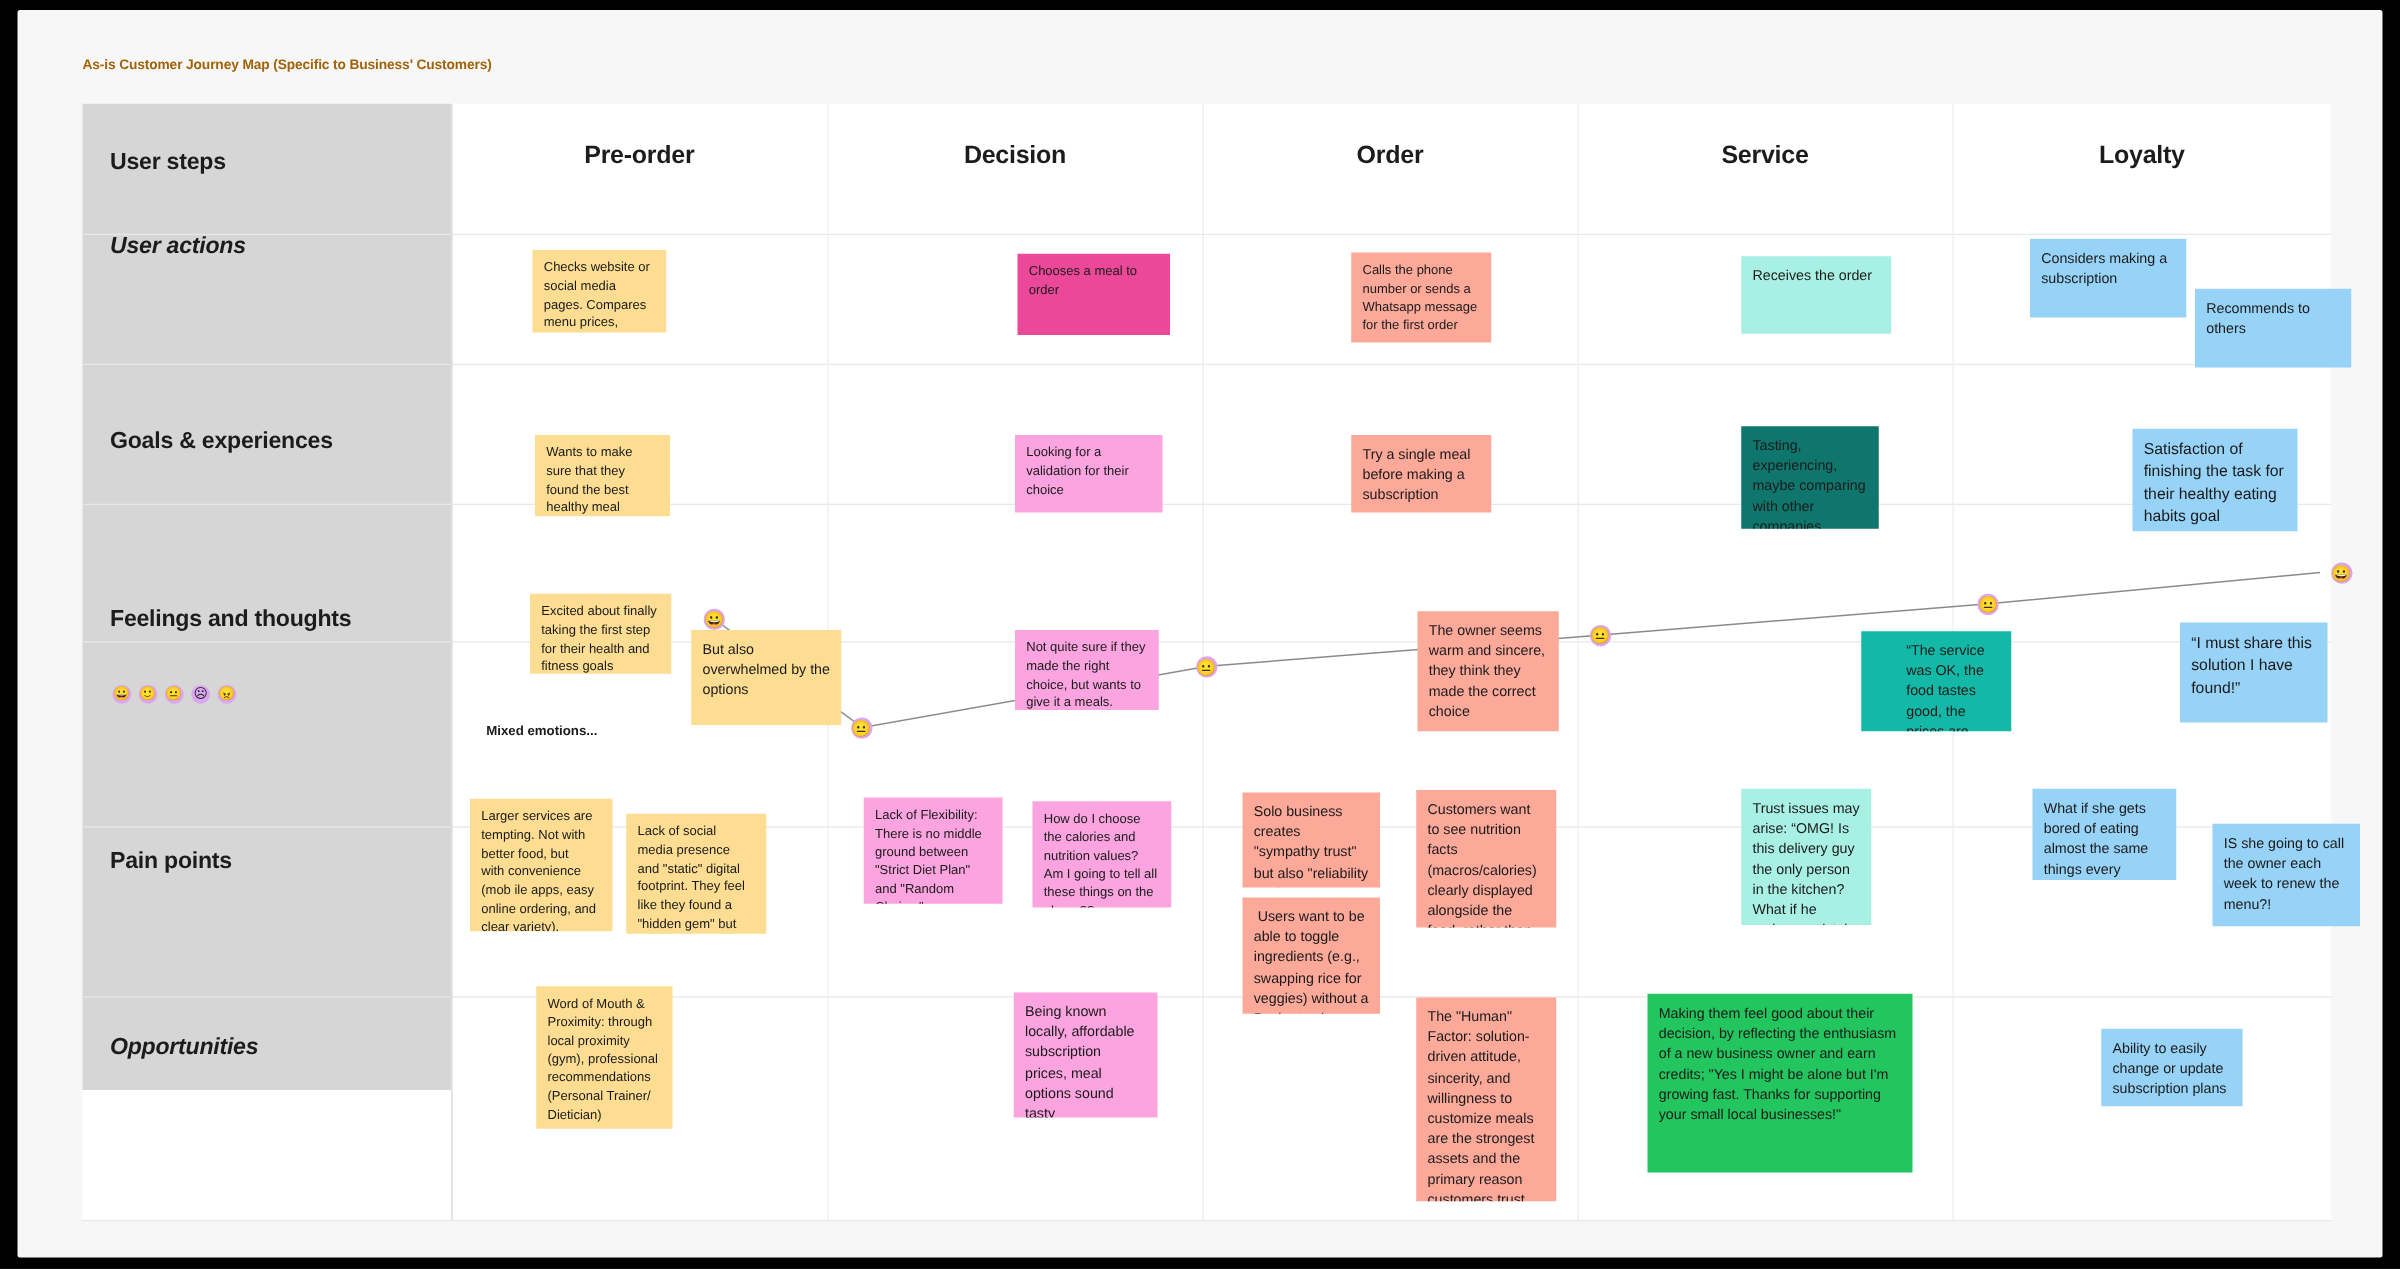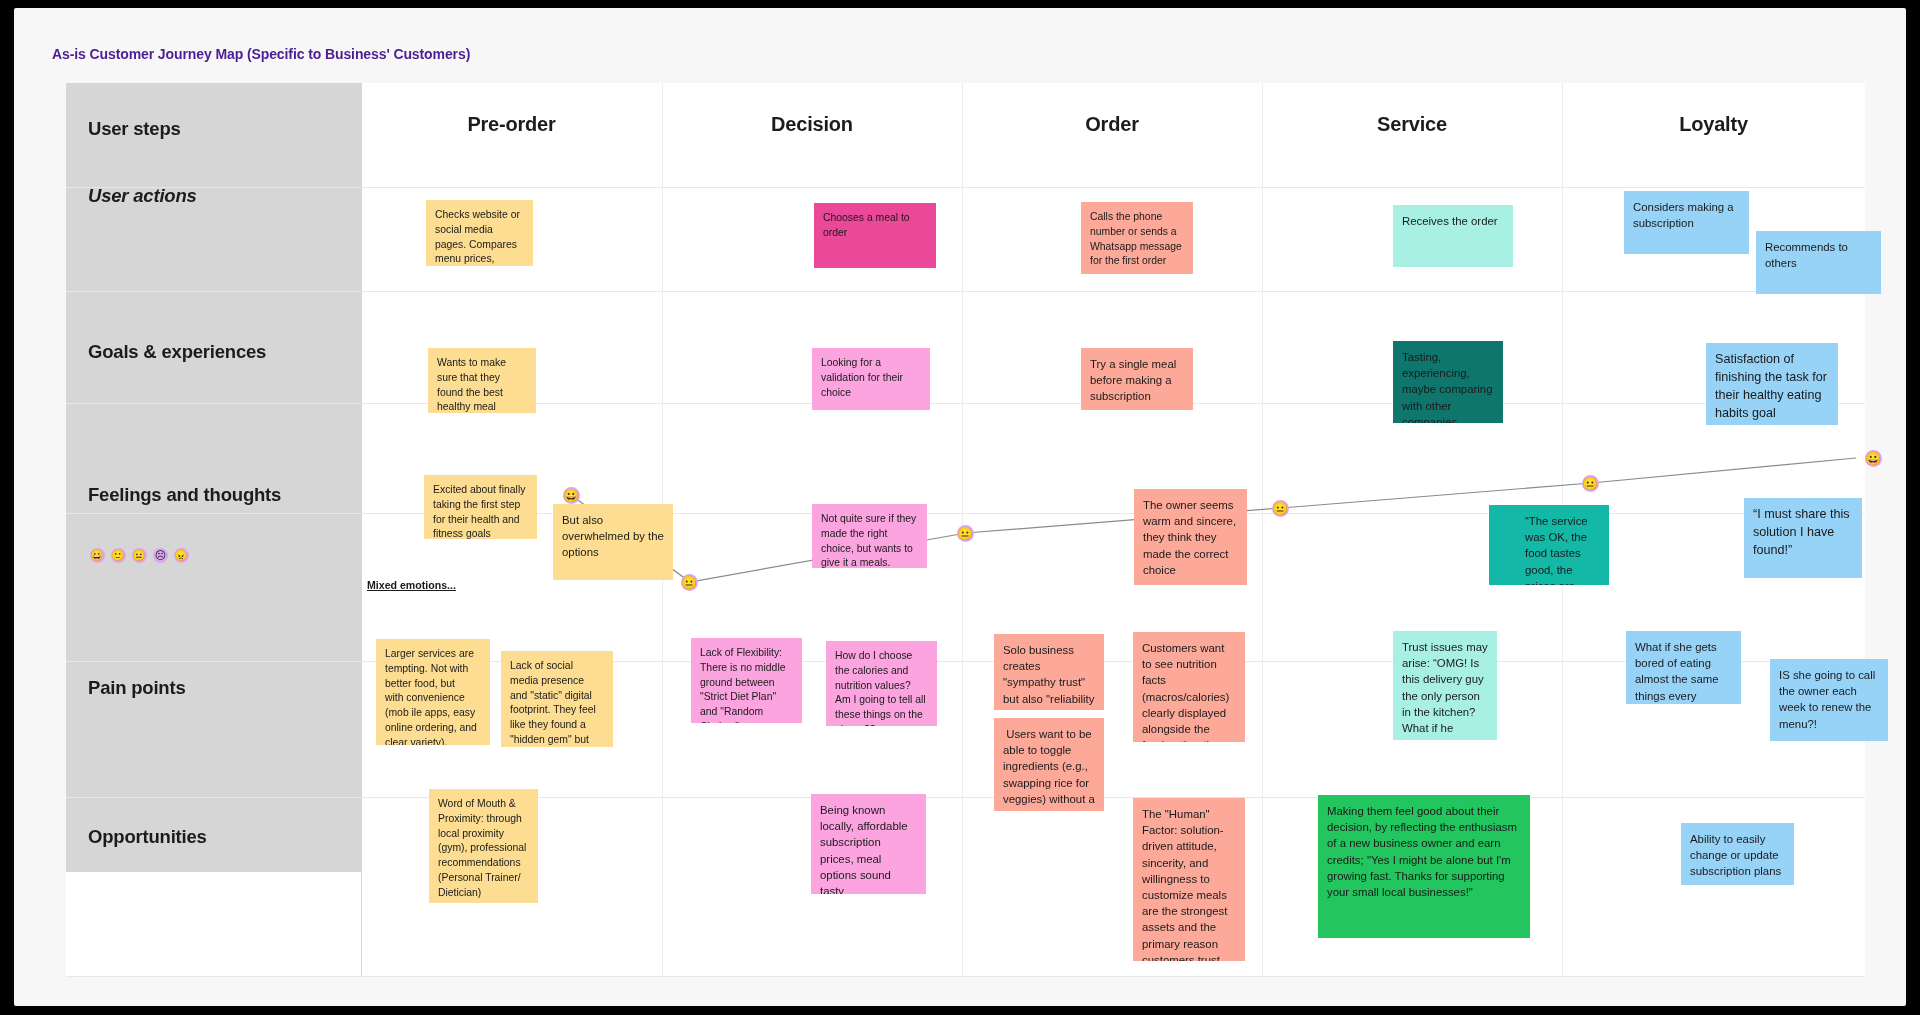--- a/index.html
+++ b/index.html
@@ -13,24 +13,24 @@
   #board {
     position: absolute;
     left: 14px; top: 8px;
     width: 1892px; height: 998px;
     background: #f7f7f7;
     border-radius: 2px;
     overflow: hidden;
   }
   #title {
     position: absolute;
-    left: 38px; top: 38px;
-    font-size: 14px;
+    left: 52px; top: 38px;
+    font-size: 11px;
     font-weight: bold;
-    color: #4c1d95;
+    color: #a16207;
     letter-spacing: -0.1px;
   }
   #grid {
     position: absolute;
     left: 52px; top: 75px;
     width: 1799px; height: 893px;
     background: #ffffff;
   }
   .rowlabelcol {
     position: absolute;
@@ -124,29 +124,29 @@
     <div class="colhead" style="left:596px;top:30px;width:300px;">Decision</div>
     <div class="colhead" style="left:896px;top:30px;width:300px;">Order</div>
     <div class="colhead" style="left:1196px;top:30px;width:300px;">Service</div>
     <div class="colhead" style="left:1496px;top:30px;width:303px;">Loyalty</div>
 
     <div class="rowlabel" style="top:35px;">User steps</div>
     <div class="rowlabel" style="top:102px;font-style:italic;">User actions</div>
     <div class="rowlabel" style="top:258px;">Goals &amp; experiences</div>
     <div class="rowlabel" style="top:401px;">Feelings and thoughts</div>
     <div class="rowlabel" style="top:594px;">Pain points</div>
-    <div class="rowlabel" style="top:743px;">Opportunities</div>
+    <div class="rowlabel" style="top:743px;font-style:italic;">Opportunities</div>
 
     <div class="legend-emoji" style="left:24px;top:465px;">😀</div>
     <div class="legend-emoji" style="left:45px;top:465px;">🙂</div>
     <div class="legend-emoji" style="left:66px;top:465px;">😐</div>
     <div class="legend-emoji" style="left:87px;top:465px;">☹</div>
     <div class="legend-emoji" style="left:108px;top:465px;">😠</div>
 
-    <div id="mixed" style="left:301px;top:496px;text-decoration:underline;">Mixed emotions...</div>
+    <div id="mixed" style="left:323px;top:496px;">Mixed emotions...</div>
 
     <svg id="emotion-curve" width="1799" height="893">
       <polyline points="505,412 624,499 900,450 1215,425 1525,400 1790,375" fill="none" stroke="#8a8a8a" stroke-width="1.2"></polyline>
     </svg>
 
     <div class="note" style="left:360px;top:117px;width:107px;height:66px;background:#fcdd92;">Checks website or social media pages. Compares menu prices, ingredient options etc.</div>
     <div class="note" style="left:748px;top:120px;width:122px;height:65px;background:#ec4899;">Chooses a meal to order</div>
     <div class="note" style="left:1015px;top:119px;width:112px;height:72px;background:#fca99a;">Calls the phone number or sends a Whatsapp message for the first order</div>
     <div class="note mid" style="left:1327px;top:122px;width:120px;height:62px;background:#a8f0e4;">Receives the order</div>
     <div class="note mid" style="left:1558px;top:108px;width:125px;height:63px;background:#97d2f7;">Considers making a subscription</div>

